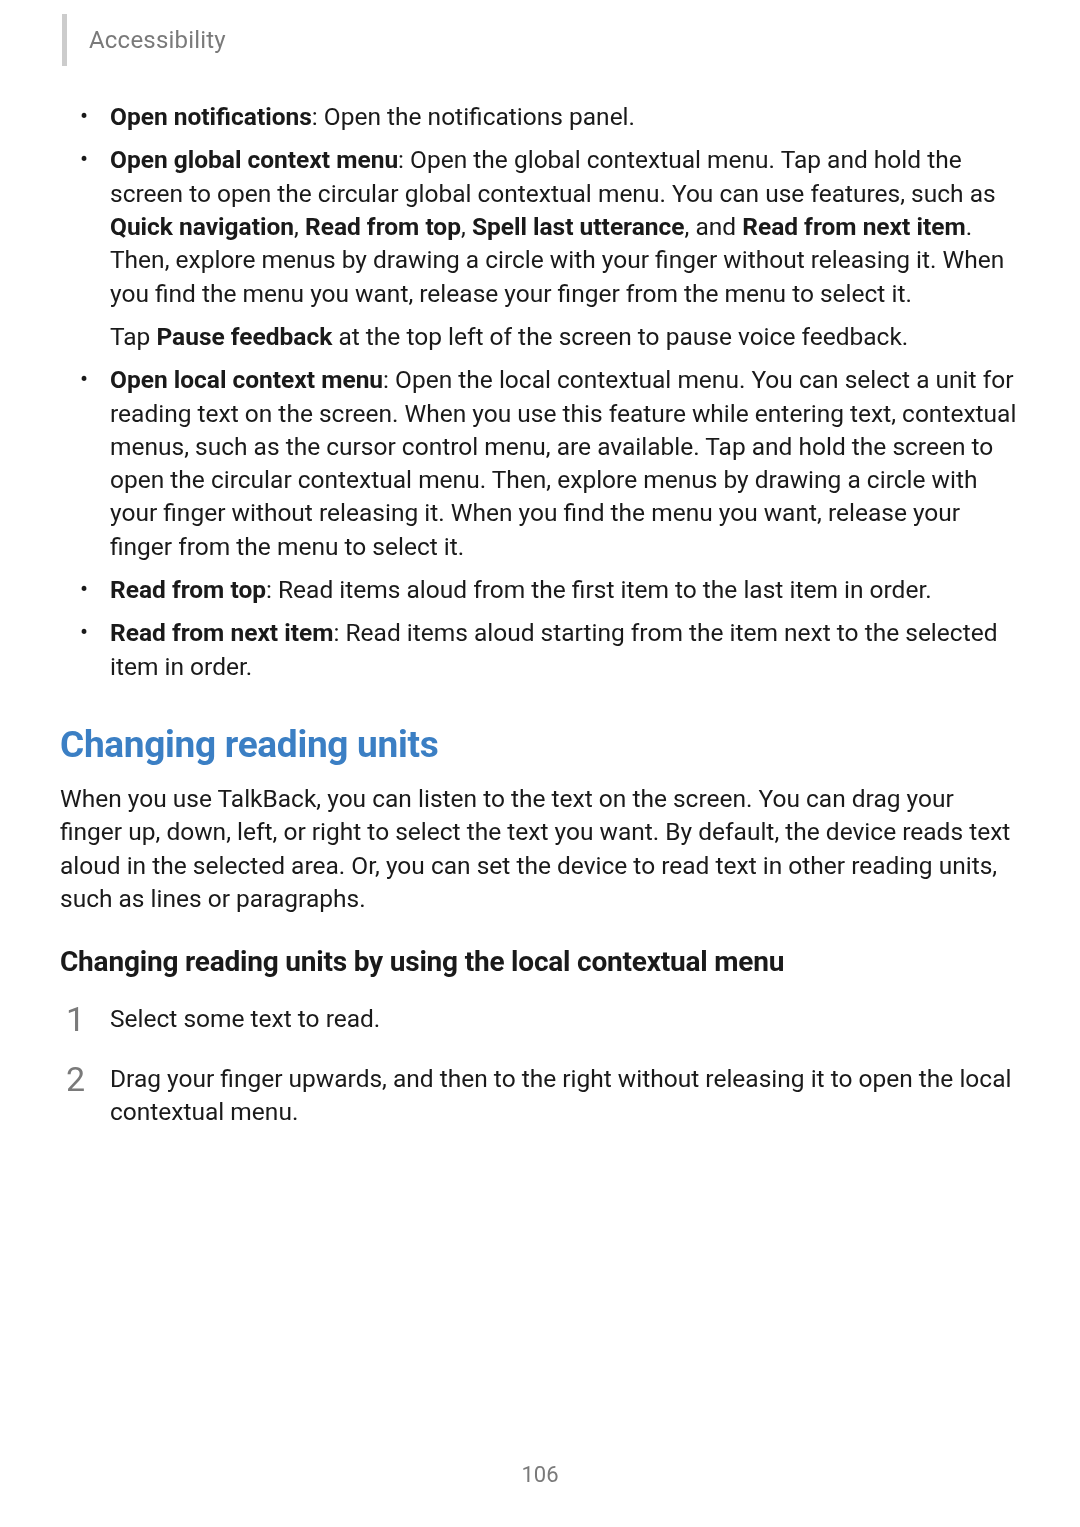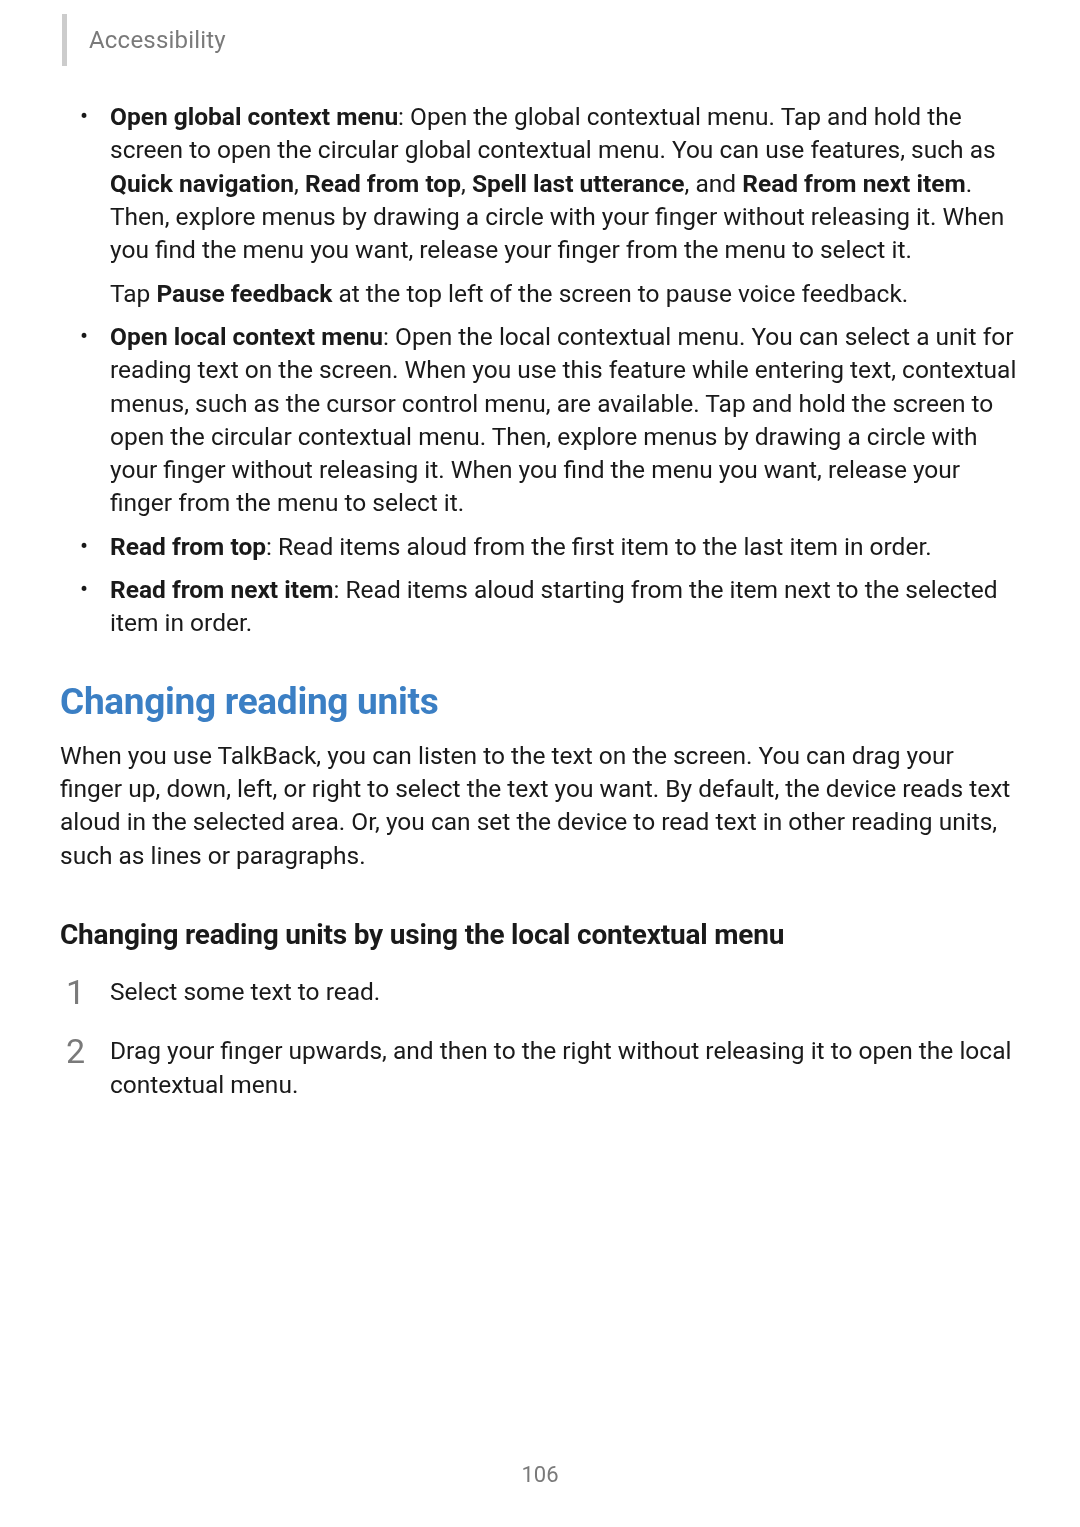--- a/index.html
+++ b/index.html
@@ -83,21 +83,21 @@
   .body-para {
     font-size: 24.5px;
     line-height: 1.36;
     color: #1a1a1a;
     margin-bottom: 26px;
   }
   .subsection-heading {
     font-size: 28px;
     font-weight: 700;
     color: #1a1a1a;
-    margin-top: 46px;
+    margin-top: 30px;
     margin-bottom: 24px;
     letter-spacing: -0.2px;
   }
   ol.steps {
     list-style: none;
     counter-reset: step;
   }
   ol.steps > li {
     position: relative;
     padding-left: 50px;
@@ -130,20 +130,23 @@
 
 <div class="header-area">
   <div class="header-bar"></div>
   <div class="header-label">Accessibility</div>
 </div>
 
 <div class="content">
 
   <ul class="bullets">
 
+    <li>
+      <span class="bold">Open notifications</span><span>: Open the notifications panel.</span>
+    </li>
 
     <li>
       <span class="bold">Open global context menu</span><span>: Open the global contextual menu. Tap and hold the screen to open the circular global contextual menu. You can use features, such as </span><span class="bold">Quick navigation</span><span>, </span><span class="bold">Read from top</span><span>, </span><span class="bold">Spell last utterance</span><span>, and </span><span class="bold">Read from next item</span><span>. Then, explore menus by drawing a circle with your finger without releasing it. When you find the menu you want, release your finger from the menu to select it.</span>
 
       <div class="sub-para">
         <span>Tap </span><span class="bold">Pause feedback</span><span> at the top left of the screen to pause voice feedback.</span>
       </div>
 
     </li>
 

